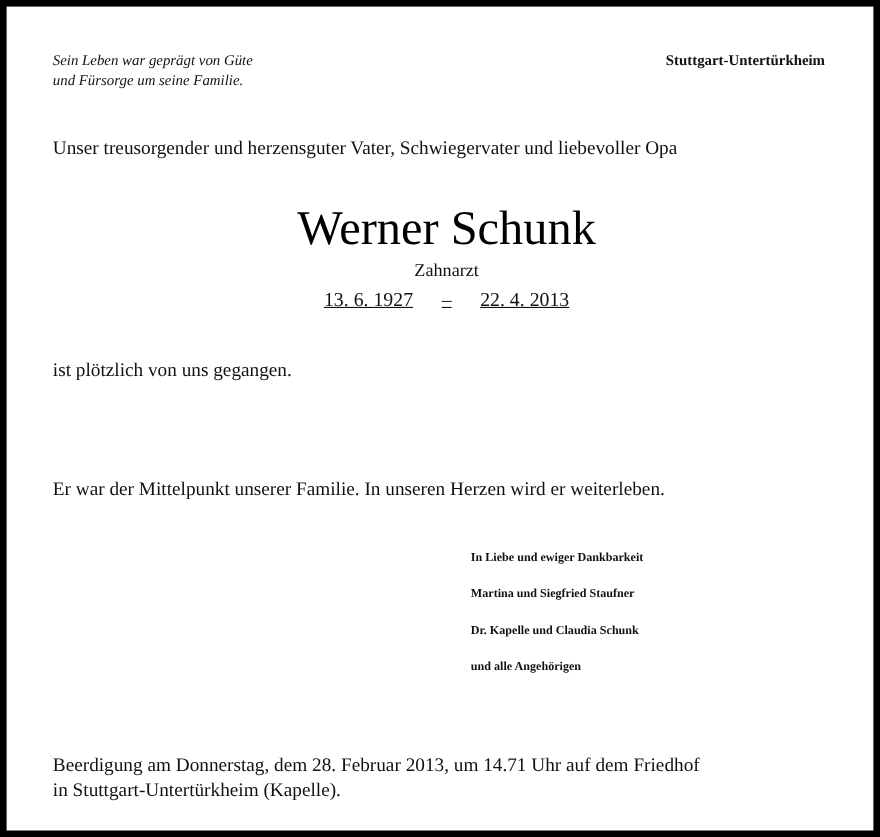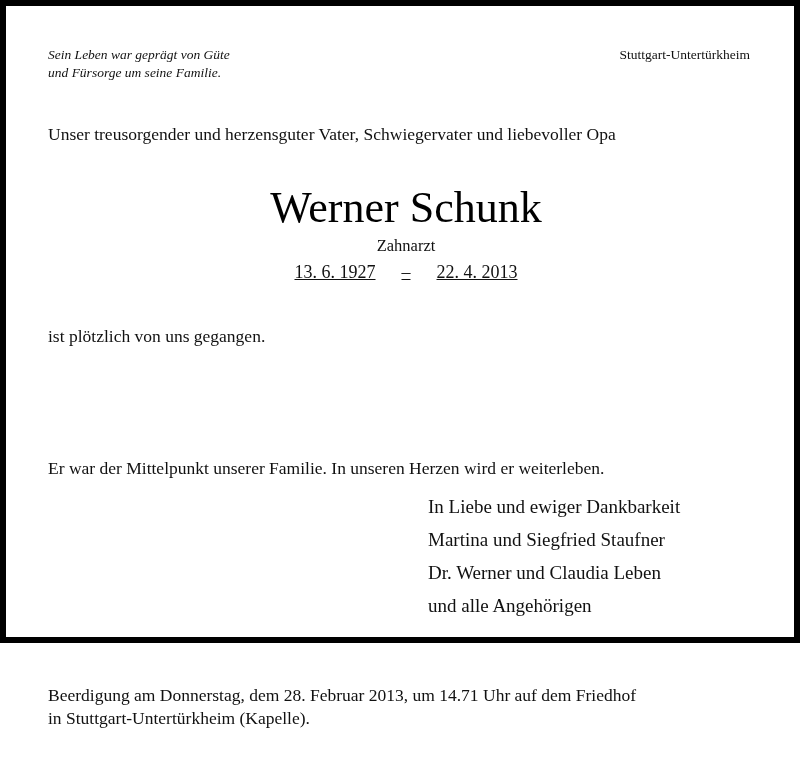--- a/index.html
+++ b/index.html
@@ -1,49 +1,49 @@
 <!DOCTYPE html>
 <html><head>
   <meta charset="utf-8">
   <style>
     html, body { margin: 0; padding: 0; background: #ffffff; }
     body { width: 800px; height: 761px; position: relative; overflow: hidden; }
     .frame {
-      position: absolute; left: 0; top: 0; width: 800px; height: 643px;
+      position: absolute; left: 0; top: 0; width: 800px; height: 761px;
       box-sizing: border-box; border: 6px solid #000000; background: #ffffff;
     }
     .t {
       position: absolute; margin: 0; color: #111111;
       font-family: "Liberation Serif", "DejaVu Serif", serif;
       white-space: nowrap;
     }
     .motto {
       left: 42px; top: 40px; font-size: 13.5px; font-style: italic; line-height: 18px;
     }
     .place {
-      right: 44px; top: 40px; font-size: 13.5px; line-height: 18px; text-align: center;
+      right: 44px; top: 40px; font-size: 13.5px; line-height: 18px; text-align: center; font-weight: bold;
     }
     .intro { left: 42px; top: 117px; font-size: 17.5px; line-height: 22px; }
     .name {
       left: 0; width: 800px; text-align: center; top: 176px;
       font-size: 44px; line-height: 52px; color: #000000;
     }
     .profession {
       left: 0; width: 800px; text-align: center; top: 230px;
       font-size: 16.5px; line-height: 20px;
     }
     .dates {
       left: 0; width: 800px; text-align: center; top: 254px;
       font-size: 18px; line-height: 24px;
     }
     .dates span { display: inline-block; text-decoration: underline; }
     .dates .sep { margin: 0 26px; }
     .passed { left: 42px; top: 319px; font-size: 17.5px; line-height: 22px; }
-    .center-line { left: 42px; top: 427px; font-size: 17.5px; line-height: 22px; margin-top: 24px; }
-    .mourners { left: 422px; top: 490px; font-size: 19px; line-height: 22px; }
+    .center-line { left: 42px; top: 427px; font-size: 17.5px; line-height: 22px; }
+    .mourners { left: 422px; top: 490px; font-size: 11px; line-height: 22px; font-weight: bold; }
     .mourners div { margin: 0; }
     .mourners .gap { height: 11px; }
     .funeral { left: 42px; top: 678px; font-size: 17.5px; line-height: 23px; }
   </style>
 </head>
 <body>
 
 <div class="frame">
 
   <div class="t motto">
@@ -65,21 +65,21 @@
 
   <div class="t passed">ist plötzlich von uns gegangen.</div>
 
   <div class="t center-line">Er war der Mittelpunkt unserer Familie. In unseren Herzen wird er weiterleben.</div>
 
   <div class="t mourners">
     <div>In Liebe und ewiger Dankbarkeit</div>
     <div class="gap"></div>
     <div>Martina und Siegfried Staufner</div>
     <div class="gap"></div>
-    <div>Dr. Werner und Claudia Leben</div>
+    <div>Dr. Kapelle und Claudia Schunk</div>
     <div class="gap"></div>
     <div>und alle Angehörigen</div>
   </div>
 
   <div class="t funeral">
     <div>Beerdigung am Donnerstag, dem 28. Februar 2013, um 14.71 Uhr auf dem Friedhof</div>
     <div>in Stuttgart-Untertürkheim (Kapelle).</div>
   </div>
 
 </div>

